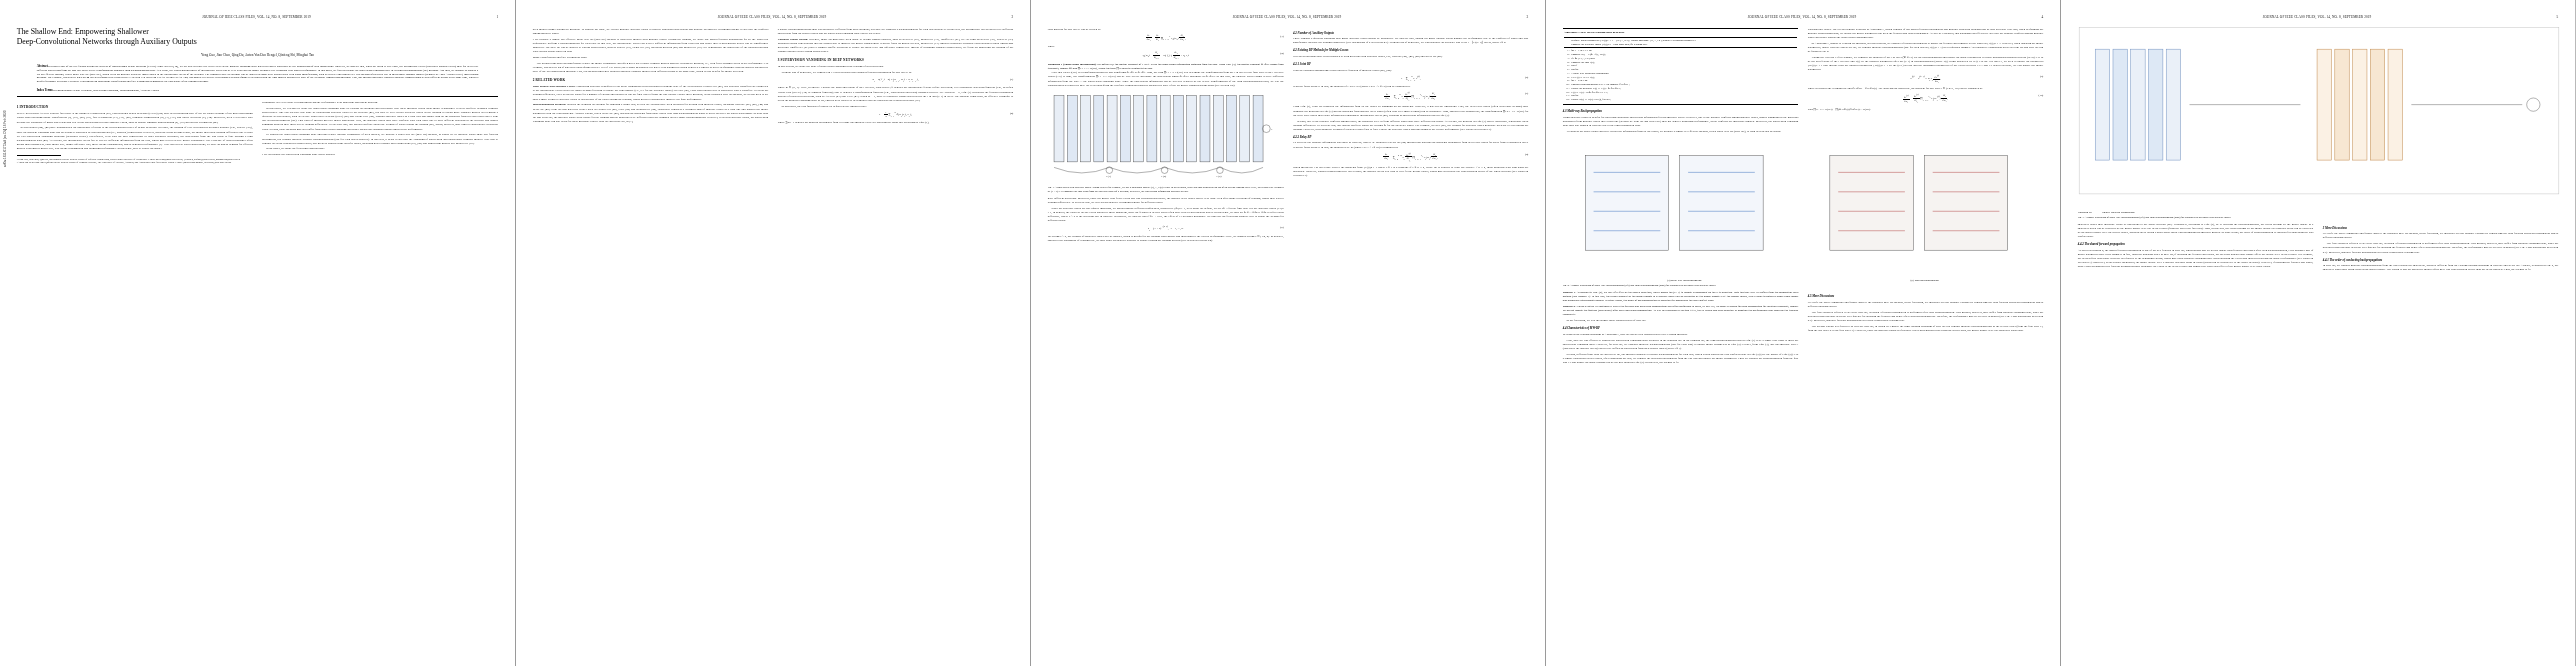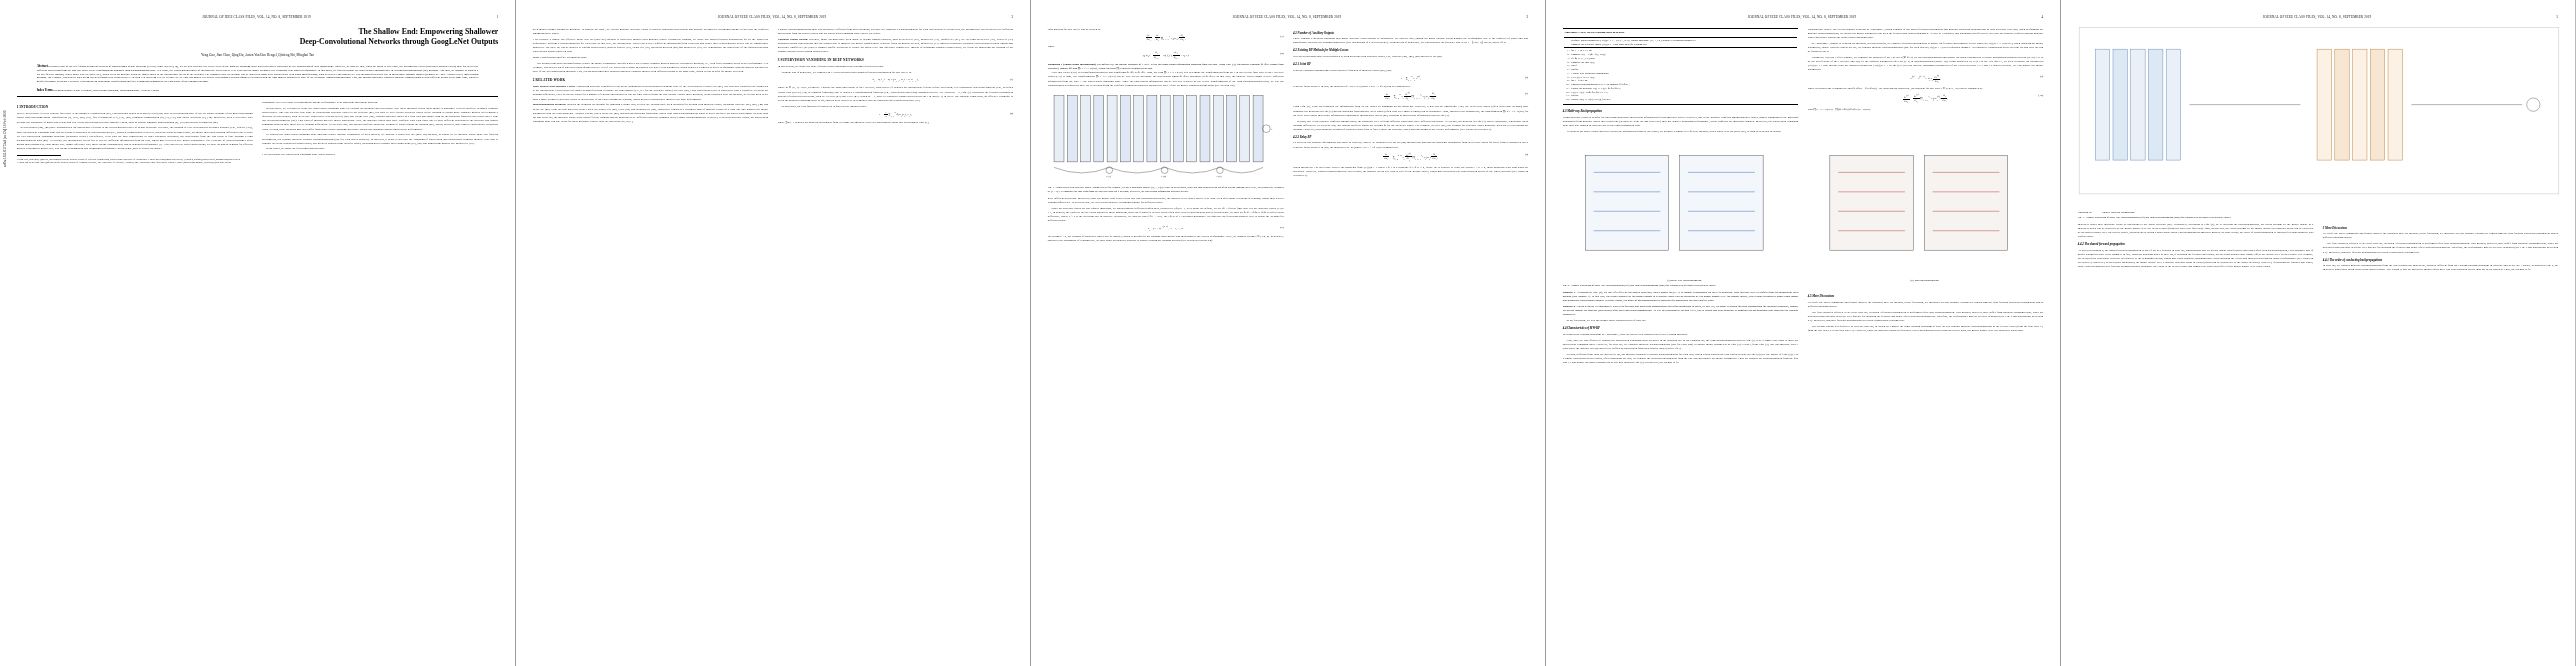--- a/index.html
+++ b/index.html
@@ -24,21 +24,21 @@
     color: #1a1a1a; text-align: center;
     margin-bottom: 7.8px; height: 4.4px;
     white-space: nowrap;
   }
   .runhead .pn { float: right; }
   .cols { display: flex; gap: 9.4px; }
   .col { width: 236px; }
   p, li { font-size: 2.9px; line-height: 1.42; text-align: justify; color: #111; margin: 0 0 1.7px 0; }
   p.ind { text-indent: 3.9px; }
   h1.title {
-    font-size: 7.8px; font-weight: bold; text-align: right;
+    font-size: 7.8px; font-weight: normal; text-align: left;
     line-height: 1.3; margin: 5.6px 0 0 0; color: #000;
   }
   .authors { font-size: 3.4px; text-align: center; margin-top: 6.1px; color: #111; }
   .abs-head { font-size: 3px; font-weight: bold; }
   .abstract { font-size: 2.8px; line-height: 1.4; text-align: justify; margin-top: 6.7px; }
   .idxterms { font-size: 2.8px; line-height: 1.4; text-align: justify; margin-top: 3.9px; }
   .sec {
     font-size: 3.3px; font-weight: bold; letter-spacing: 0.2px;
     margin: 5px 0 2.2px 0; text-transform: uppercase; color: #000;
   }
@@ -76,21 +76,21 @@
 
   <div class="page">
     <div class="runhead">
       <span class="pn">1</span>
       <span>JOURNAL OF IEEE CLASS FILES, VOL. 14, NO. 8, SEPTEMBER 2019</span>
     </div>
     <div class="arxiv-stamp">arXiv:1611.01773v3  [cs.CV]  16 Feb 2020</div>
 
     <h1 class="title">
       <span>The Shallow End: Empowering Shallower</span><br>
-      <span>Deep-Convolutional Networks through GoogLeNet Outputs</span>
+      <span>Deep-Convolutional Networks through Auxiliary Outputs</span>
     </h1>
     <div class="authors">Yong Guo, Jian Chen, Qing Du, Anton Van Den Hengel, Qinfeng Shi, Mingkui Tan</div>
 
     <div style="padding:0 20px;">
       <div class="abstract">
         <span class="abs-head">Abstract—</span><span>Depth is one of the key factors behind the success of convolutional neural networks (CNNs). Since ResNet [10], we are able to train very deep CNNs as the gradient vanishing issue has been largely addressed by the introduction of skip connections. However, we observe that, when the depth is very large, the intermediate layers (especially shallow layers) may fail to receive sufficient supervision from the loss due to the severe transformation through a long backpropagation path. As a result, the representation power of intermediate layers can be very weak and the model becomes very redundant with limited performance. In this paper, we first investigate the supervision vanishing issue in existing backpropagation (BP) methods. And then, we propose to address it via an effective method, called Multi-way BP (MW-BP), which relies on multiple auxiliary losses added to the intermediate layers of the network. The proposed MW-BP method can be applied to most deep architectures with slight modifications, such as ResNet and MobileNet. Our method often gives rise to much more compact models (denoted by "Mw-ArchitecTure") than pruning methods. For example, MwResNet-44 with 44 layers performs better than ResNet-110 with 110 layers on CIFAR-10 and CIFAR-100; MwMobileNet with 0.17M parameters outperforms even supervision the light models obtained by state-of-the-art model compression methods. Last, our method inherently produces multiple compact models with different depths at the same time, which is helpful for model selection. Extensive experiments on both image classification and face recognition demonstrate the superiority of the proposed method.</span>
       </div>
       <div class="idxterms">
         <span class="abs-head">Index Terms—</span><span>Convolutional Neural Networks, Supervision Vanishing, Backpropagation, Auxiliary Losses</span>
       </div>

